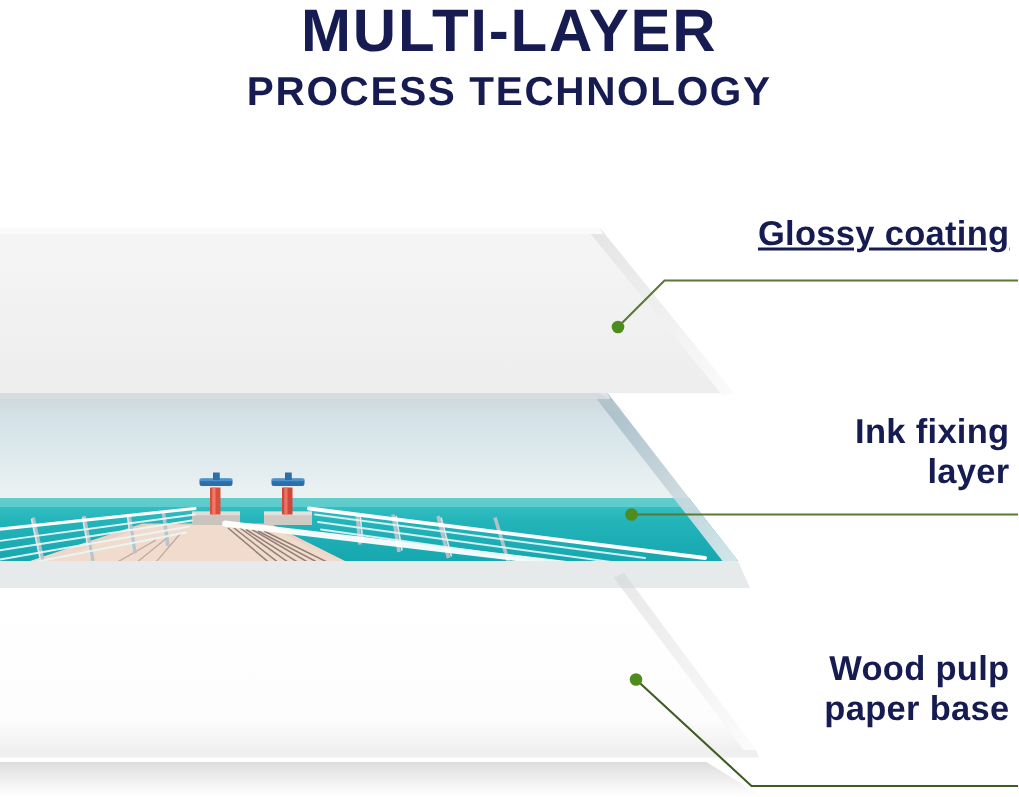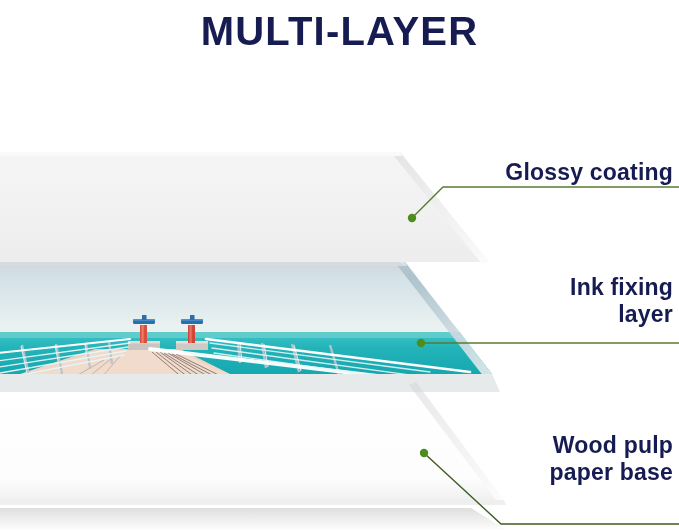--- a/index.html
+++ b/index.html
@@ -7,21 +7,21 @@
     width:679px;height:531px;
     background:#ffffff;
     font-family:"Liberation Sans", sans-serif;
     overflow:hidden;
     position:relative;
   }
   #stage{position:absolute;inset:0;width:679px;height:531px;overflow:hidden;background:#fff;}
 
   
   .title-block{
-    position:absolute;left:0;top:10px;width:679px;
+    position:absolute;left:0;top:0;width:679px;
     text-align:center;
     z-index:40;
   }
   .title-main{
     font-size:40px;
     line-height:40px;
     font-weight:bold;
     letter-spacing:1.2px;
     color:#161c52;
     margin:0;
@@ -45,34 +45,35 @@
     position:absolute;
     color:#161c52;
     font-weight:bold;
     font-size:23px;
     line-height:27px;
     text-align:right;
     letter-spacing:0.2px;
     z-index:60;
     white-space:pre-line;
   }
-  #label-glossy{ right:6px; top:159px; width:320px; }
+  #label-glossy{ right:6px; top:142px; width:320px;text-decoration:underline; }
   #label-ink   { right:6px; top:274px; width:320px; }
   #label-base  { right:6px; top:432px; width:320px; }
 
   
   #leaders{position:absolute;left:0;top:0;width:679px;height:531px;z-index:55;pointer-events:none;}
 </style>
 </head>
 <body>
 
 <div id="stage">
 
   <div class="title-block">
     <div class="title-main">MULTI-LAYER</div>
+    <div class="title-sub">PROCESS TECHNOLOGY</div>
   </div>
 
   <svg id="layers" viewBox="0 0 679 531" width="679" height="531">
     <defs>
 
       <linearGradient id="gGloss" x1="0" y1="0" x2="0" y2="1">
         <stop offset="0" stop-color="#f5f5f5"></stop>
         <stop offset="0.55" stop-color="#f1f1f1"></stop>
         <stop offset="1" stop-color="#ededed"></stop>
       </linearGradient>

